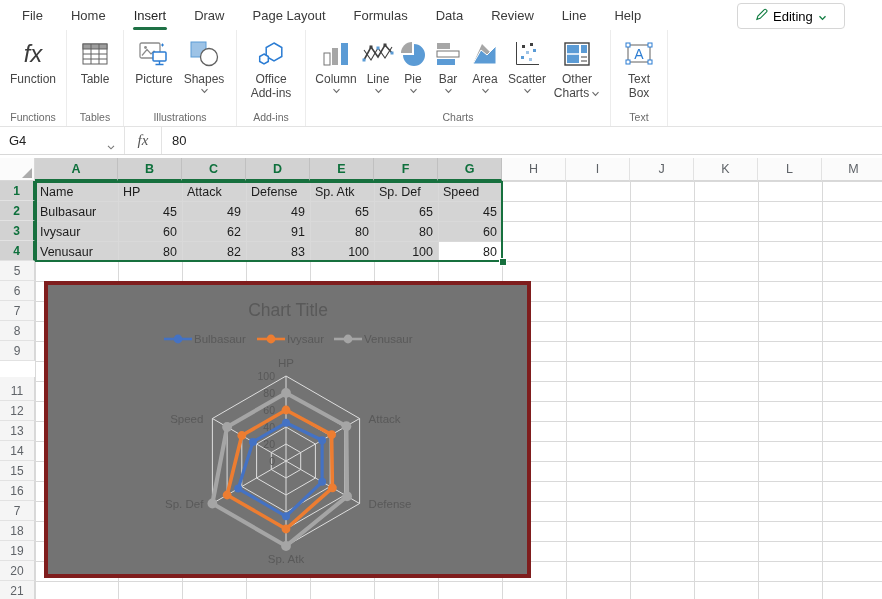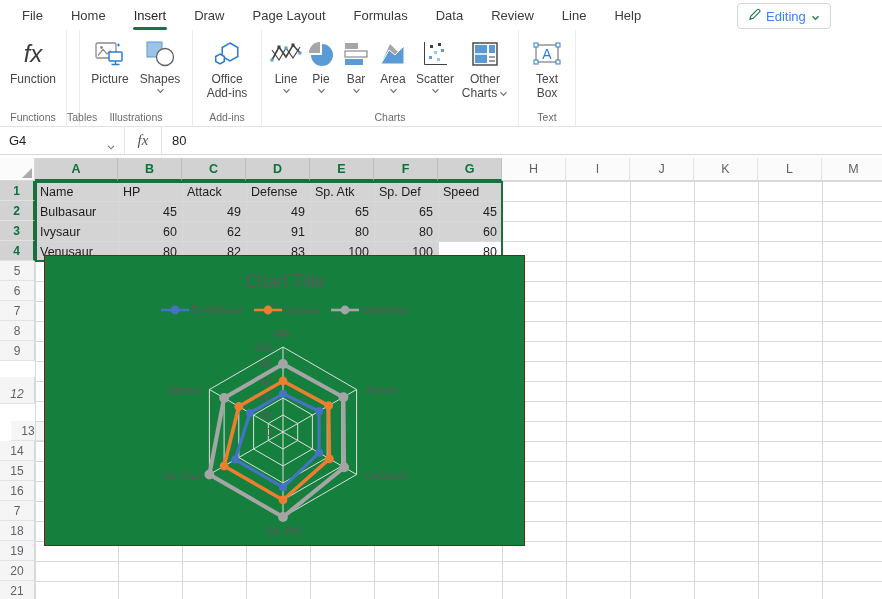--- a/index.html
+++ b/index.html
@@ -8,21 +8,21 @@
        -webkit-font-smoothing:antialiased;}
   #app{position:absolute;inset:0;}
 
   
   #menubar{position:absolute;left:0;top:0;width:882px;height:30px;background:#fff;}
   #menu-items{display:flex;align-items:stretch;height:30px;padding-left:22px;column-gap:28px;}
   .menu-item{display:flex;align-items:center;font-size:13px;color:#3b3b3b;position:relative;cursor:default;white-space:nowrap;}
   .menu-item.active{color:#252525;}
   .menu-item.active::after{content:'';position:absolute;left:-1px;right:-1px;bottom:0;height:3px;background:#1e7145;border-radius:2px;}
   #editing-btn{position:absolute;left:737px;top:3px;height:24px;display:flex;align-items:center;gap:5px;
-       padding:0 10px;border:1px solid #d6d6d6;border-radius:4px;background:#fff;color:#3b82f6;font-size:13px;}
+       padding:0 17px;border:1px solid #d6d6d6;border-radius:4px;background:#fff;color:#000000;font-size:13px;}
 
   
   #ribbon{position:absolute;left:0;top:30px;width:882px;height:96px;background:#fff;
           border-bottom:1px solid #e3e3e3;display:flex;}
   .ribbon-group{position:relative;border-right:1px solid #ececec;display:flex;align-items:flex-start;
                 justify-content:center;padding:6px 6px 16px;}
   .rg-label{position:absolute;left:0;right:0;bottom:3px;text-align:center;font-size:10.5px;color:#6a6a6a;}
   .rbtn{display:flex;flex-direction:column;align-items:center;padding-top:2px;cursor:default;}
   .rbtn-icon{height:32px;display:flex;align-items:center;justify-content:center;}
   .rbtn-label{font-size:12px;color:#474747;text-align:center;line-height:1.18;margin-top:2px;}
@@ -54,22 +54,22 @@
   .gline{position:absolute;background:#d9d9d9;}
   .cell{position:absolute;box-sizing:border-box;font-size:12.5px;color:#1c1c1c;display:flex;align-items:center;overflow:hidden;white-space:nowrap;}
   .cell.txt{justify-content:flex-start;padding-left:4px;}
   .cell.num{justify-content:flex-end;padding-right:5px;}
   #sel-fill{position:absolute;background:#d4d4d4;}
   #active-cell{position:absolute;background:#fff;}
   #sel-border{position:absolute;border:2px solid #17703e;box-sizing:border-box;pointer-events:none;}
   #sel-handle{position:absolute;width:6px;height:6px;background:#17703e;border:1px solid #fff;box-sizing:content-box;}
 
   
-  #chartbox{position:absolute;left:44px;top:255px;width:479px;height:289px;background:#15803d;
-            border:1px solid #7f1d1d;box-sizing:content-box;z-index:6;}
+  #chartbox{position:absolute;left:44px;top:281px;width:479px;height:289px;background:#737373;
+            border:4px solid #7f1d1d;box-sizing:content-box;z-index:6;}
   #chartsvg{display:block;}
   svg text{font-family:"Liberation Sans",sans-serif;}
 </style>
 </head>
 <body>
 
 <div id="app">
 
   <div id="menubar">
     <div id="menu-items">
@@ -101,20 +101,33 @@
           <div class="rbtn-icon">
             <svg width="30" height="30" viewBox="0 0 30 30">
               <text x="15" y="23" text-anchor="middle" font-family="Liberation Serif,serif" font-style="italic" font-size="24" fill="#3b3b3b">fx</text>
             </svg>
           </div>
           <div class="rbtn-label">Function</div>
         </div>
         <div class="rg-label">Functions</div>
       </div>
       <div class="ribbon-group">
+        <div class="rbtn" style="width: 44px;">
+          <div class="rbtn-icon">
+            <svg width="30" height="26" viewBox="0 0 30 26">
+              <rect x="3" y="3" width="24" height="20" fill="#fff" stroke="#616161"></rect>
+              <rect x="3" y="3" width="24" height="5" fill="#9e9e9e" stroke="#616161"></rect>
+              <line x1="11" y1="3" x2="11" y2="23" stroke="#616161"></line>
+              <line x1="19" y1="3" x2="19" y2="23" stroke="#616161"></line>
+              <line x1="3" y1="13" x2="27" y2="13" stroke="#616161"></line>
+              <line x1="3" y1="18" x2="27" y2="18" stroke="#616161"></line>
+            </svg>
+          </div>
+          <div class="rbtn-label">Table</div>
+        </div>
         <div class="rg-label">Tables</div>
       </div>
       <div class="ribbon-group">
         <div class="rbtn" style="width: 48px;">
           <div class="rbtn-icon">
             <svg width="32" height="28" viewBox="0 0 32 28">
               <rect x="2" y="3" width="20" height="15" rx="1.5" fill="#fff" stroke="#8c8c8c" stroke-width="1.3"></rect>
               <circle cx="7.5" cy="7.5" r="1.4" fill="#8c8c8c"></circle>
               <path d="M4 15.5 l5-6 4 4.5 3-3 4 4.5" fill="none" stroke="#8c8c8c" stroke-width="1.2"></path>
               <path d="M24.5 3.5 v3 M23 5 h3" stroke="#2b7cd3" stroke-width="1"></path>
@@ -146,20 +159,35 @@
             <svg width="30" height="28" viewBox="0 0 30 28">
               <polygon points="18,3 25.8,7.5 25.8,16.5 18,21 10.2,16.5 10.2,7.5" fill="#fff" stroke="#2b7cd3" stroke-width="1.5"></polygon>
               <polygon points="8,14 12.3,16.5 12.3,21.5 8,24 3.7,21.5 3.7,16.5" fill="#fff" stroke="#2b7cd3" stroke-width="1.5"></polygon>
             </svg>
           </div>
           <div class="rbtn-label">Office Add-ins</div>
         </div>
         <div class="rg-label">Add-ins</div>
       </div>
       <div class="ribbon-group">
+        <div class="rbtn" style="width: 48px;">
+          <div class="rbtn-icon">
+            <svg width="28" height="28" viewBox="0 0 28 28">
+              <rect x="2" y="13" width="6" height="12" fill="#fff" stroke="#757575"></rect>
+              <rect x="10" y="8" width="6" height="17" fill="#a6a6a6"></rect>
+              <rect x="19" y="3" width="7" height="22" fill="#5b9bd5"></rect>
+            </svg>
+          </div>
+          <div class="rbtn-label">Column</div>
+          <div class="rbtn-chev">
+            <svg width="9" height="6" viewBox="0 0 9 6">
+              <path d="M1.5 1.2 L4.5 4.4 L7.5 1.2" fill="none" stroke="#6b6b6b" stroke-width="1.1"></path>
+            </svg>
+          </div>
+        </div>
         <div class="rbtn" style="width: 36px;">
           <div class="rbtn-icon">
             <svg width="32" height="28" viewBox="0 0 32 28">
               <polyline points="2,20 9,7 16,17 23,5 30,13" fill="none" stroke="#404040" stroke-width="1.6"></polyline>
               <polyline points="2,10 9,20 16,8 23,18 30,7" fill="none" stroke="#404040" stroke-width="1.1"></polyline>
               <rect x="7.5" y="5.5" width="3" height="3" fill="#404040"></rect>
               <rect x="21.5" y="3.5" width="3" height="3" fill="#404040"></rect>
               <rect x="14.5" y="6.5" width="3" height="3" fill="#5b9bd5"></rect>
               <rect x="0.5" y="18.5" width="3" height="3" fill="#5b9bd5"></rect>
               <rect x="28.5" y="11.5" width="3" height="3" fill="#5b9bd5"></rect>
@@ -302,22 +330,22 @@
       <div class="rowhdr sel" style="top: 43px; height: 20px;">2</div>
       <div class="rowhdr sel" style="top: 63px; height: 20px;">3</div>
       <div class="rowhdr sel" style="top: 83px; height: 20px;">4</div>
       <div class="rowhdr" style="top: 103px; height: 20px;">5</div>
       <div class="rowhdr" style="top: 123px; height: 20px;">6</div>
       <div class="rowhdr" style="top: 143px; height: 20px;">7</div>
       <div class="rowhdr" style="top: 163px; height: 20px;">8</div>
       <div class="rowhdr" style="top: 183px; height: 20px;">9</div>
       <div class="rowhdr" style="top: 203px; height: 20px; margin-top: 16px;">10</div>
       <div class="rowhdr" style="top: 223px; height: 20px;">11</div>
-      <div class="rowhdr" style="top: 226px; height: 20px; font-style: italic;">12</div>
-      <div class="rowhdr" style="top: 263px; height: 20px; margin-left: 11px;">13</div>
+      <div class="rowhdr" style="top: 243px; height: 20px;">12</div>
+      <div class="rowhdr" style="top: 263px; height: 20px;">13</div>
       <div class="rowhdr" style="top: 283px; height: 20px;">14</div>
       <div class="rowhdr" style="top: 303px; height: 20px;">15</div>
       <div class="rowhdr" style="top: 323px; height: 20px;">16</div>
       <div class="rowhdr" style="top: 343px; height: 20px;">7</div>
       <div class="rowhdr" style="top: 363px; height: 20px;">18</div>
       <div class="rowhdr" style="top: 383px; height: 20px;">19</div>
       <div class="rowhdr" style="top: 403px; height: 20px;">20</div>
       <div class="rowhdr" style="top: 423px; height: 20px;">21</div>
       <div id="sel-fill" style="left: 35px; top: 23px; width: 467px; height: 80px;"></div>
       <div class="gline" style="left: 35px; top: 23px; width: 1px; height: 418px;"></div>

